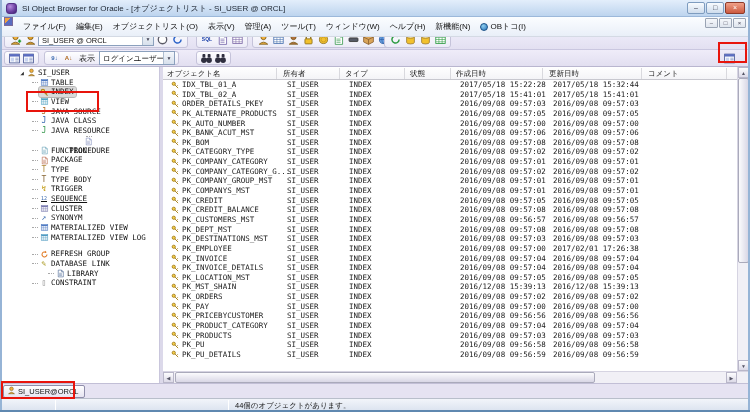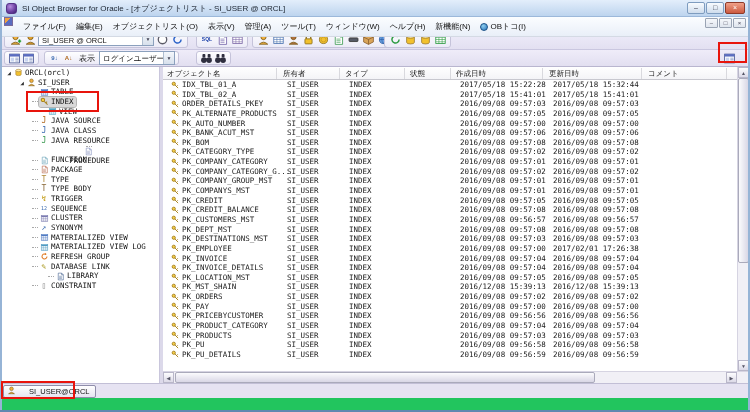--- a/index.html
+++ b/index.html
@@ -68,21 +68,21 @@
   
   .vscroll{position:absolute;left:574px;top:0;width:11px;height:304px;background:#f1f0f6;border-left:1px solid #d6d4e2}
   .sbtn{position:absolute;left:0;width:11px;height:11px;background:linear-gradient(#fdfdfe,#dcdae8);border:1px solid #b9b7c9;font-size:5px;color:#556;display:flex;align-items:center;justify-content:center}
   .vthumb{position:absolute;left:0;top:11px;width:11px;height:185px;background:linear-gradient(90deg,#fbfbfd,#d9d7e6);border:1px solid #aab;border-radius:2px}
   .hscroll{position:absolute;left:0;top:304px;width:585px;height:12px;background:#f1f0f6;border-top:1px solid #d6d4e2}
   .hbtn{position:absolute;top:0;width:11px;height:11px;background:linear-gradient(#fdfdfe,#dcdae8);border:1px solid #b9b7c9;font-size:5px;color:#556;display:flex;align-items:center;justify-content:center}
   .hthumb{position:absolute;left:12px;top:0;width:420px;height:11px;background:linear-gradient(#fbfbfd,#d9d7e6);border:1px solid #aab;border-radius:2px}
 
   
   .tabbar{left:0;top:383px;width:750px;height:15px;background:#e6e3f2;border-top:1px solid #c2bfd6;z-index:10}
-  .tab{position:absolute;left:3px;top:1px;height:13px;display:flex;align-items:center;gap:13px;padding:0 5px 0 3px;background:linear-gradient(#ffffff,#e6e4f1);border:1px solid #8f8daa;border-radius:2px;font-size:7.5px;color:#111;white-space:nowrap}
+  .tab{position:absolute;left:3px;top:1px;height:13px;display:flex;align-items:center;gap:2px;padding:0 5px 0 3px;background:linear-gradient(#ffffff,#e6e4f1);border:1px solid #8f8daa;border-radius:2px;font-size:7.5px;color:#111;white-space:nowrap}
   .tab svg{width:9px;height:9px}
   .statusbar{left:0;top:398px;width:750px;height:12px;background:linear-gradient(#f2f5fa,#dde4f0);border-top:1px solid #b9bfcb;z-index:10}
   .statusbar .msg{position:absolute;left:235px;top:2px;font-size:7.5px;color:#111;white-space:nowrap}
   .ssep{position:absolute;top:1px;width:1px;height:10px;background:#c4cad6;border-right:1px solid #fff}
 
   
   .redbox{border:2px solid #e8140c;background:transparent;z-index:50}
 </style>
 </head>
 <body>
@@ -338,30 +338,20 @@
           <rect x="2" y="2.6" width="12" height="10.8" fill="#fefefe" stroke="#3f4f8f"></rect>
           <rect x="2" y="2.6" width="12" height="3" fill="#5a6cc0"></rect>
           <rect x="3.4" y="7" width="4.2" height="4.8" fill="#c8d4f0"></rect>
           <path d="M9 7.6 h4 M9 9.4 h4 M9 11.2 h4" stroke="#8090c0" stroke-width="0.9"></path>
         </svg>
       </span>
   </div>
 
   <div class="abs treepanel">
     <div id="tree" style="padding-top:1px">
-        <div class="trow" style="padding-left: 3px;">
-          <span class="tarrow">◢</span>
-          <span class="ticon">
-            <svg viewBox="0 0 16 16">
-              <path d="M3.2 4.4 v7 a4.8 2.1 0 0 0 9.6 0 v-7" fill="#f2c12e" stroke="#93702a" stroke-width="0.9"></path>
-              <ellipse cx="8" cy="4.4" rx="4.8" ry="2.1" fill="#ffe9a0" stroke="#93702a" stroke-width="0.9"></ellipse>
-            </svg>
-          </span>
-          <span>ORCL(orcl)</span>
-        </div>
         <div class="trow" style="padding-left: 16px;">
           <span class="tarrow">◢</span>
           <span class="ticon">
             <svg viewBox="0 0 16 16">
               <circle cx="8" cy="5" r="3.2" fill="#f0b040" stroke="#7a5a14" stroke-width="1"></circle>
               <path d="M2.8 13.8 Q8 8.8 13.2 13.8 Z" fill="#f0b040" stroke="#7a5a14" stroke-width="1"></path>
             </svg>
           </span>
           <span>SI_USER</span>
         </div>
@@ -379,21 +369,21 @@
           <span class="tsel">
             <span class="ticon">
               <svg viewBox="0 0 16 16">
                 <circle cx="5.2" cy="5.2" r="3" fill="#f6d048" stroke="#a8821e" stroke-width="1.8"></circle>
                 <path d="M7.6 7.6 L13.4 13.4 M10.4 10.4 L12.6 8.2" stroke="#a8821e" stroke-width="1.8" fill="none"></path>
               </svg>
             </span>
             <span>INDEX</span>
           </span>
         </div>
-        <div class="trow tchild" style="padding-left: 38px;">
+        <div class="trow tchild" style="padding-left: 30px;">
           <span class="ticon">
             <svg viewBox="0 0 16 16">
               <rect x="2.2" y="3" width="11.6" height="10" fill="#fff" stroke="#4fa3c2"></rect>
               <rect x="2.2" y="3" width="11.6" height="2.6" fill="#4fa3c2"></rect>
               <path d="M2.2 8 h11.6 M2.2 10.8 h11.6 M6 5.6 v7.4 M10 5.6 v7.4" stroke="#4fa3c2" stroke-width="0.7" fill="none"></path>
             </svg>
           </span>
           <span>VIEW</span>
         </div>
         <div class="trow tchild" style="padding-left: 30px;">
@@ -455,21 +445,21 @@
             <span class="gl" style="color:#8a6a3a;font-size:8px">T</span>
           </span>
           <span>TYPE BODY</span>
         </div>
         <div class="trow tchild" style="padding-left: 30px;">
           <span class="ticon">
             <span class="gl" style="color:#c29a10;font-size:8px">↯</span>
           </span>
           <span>TRIGGER</span>
         </div>
-        <div class="trow tchild" style="padding-left: 30px;">
+        <div class="trow tchild" style="padding-left: 30px; text-decoration: underline;">
           <span class="ticon">
             <span class="gl" style="color:#3a6ab0;font-size:5px">12</span>
           </span>
           <span>SEQUENCE</span>
         </div>
         <div class="trow tchild" style="padding-left: 30px;">
           <span class="ticon">
             <svg viewBox="0 0 16 16">
               <rect x="2.2" y="3" width="11.6" height="10" fill="#fff" stroke="#7a7ab0"></rect>
               <rect x="2.2" y="3" width="11.6" height="2.6" fill="#7a7ab0"></rect>
@@ -497,21 +487,21 @@
         <div class="trow tchild" style="padding-left: 30px;">
           <span class="ticon">
             <svg viewBox="0 0 16 16">
               <rect x="2.2" y="3" width="11.6" height="10" fill="#fff" stroke="#4f9ac2"></rect>
               <rect x="2.2" y="3" width="11.6" height="2.6" fill="#4f9ac2"></rect>
               <path d="M2.2 8 h11.6 M2.2 10.8 h11.6 M6 5.6 v7.4 M10 5.6 v7.4" stroke="#4f9ac2" stroke-width="0.7" fill="none"></path>
             </svg>
           </span>
           <span>MATERIALIZED VIEW LOG</span>
         </div>
-        <div class="trow tchild" style="padding-left: 30px;">
+        <div class="trow tchild" style="padding-left: 30px; margin-top: 7px;">
           <span class="ticon">
             <svg viewBox="0 0 16 16">
               <path d="M12.4 8 a4.4 4.4 0 1 1 -1.6 -3.4" fill="none" stroke="#e07820" stroke-width="1.8"></path>
               <path d="M10.6 1.4 L11.2 5 L7.8 4.2 Z" fill="#e07820"></path>
             </svg>
           </span>
           <span>REFRESH GROUP</span>
         </div>
         <div class="trow tchild" style="padding-left: 30px;">
           <span class="ticon">
@@ -892,20 +882,25 @@
   <div class="abs tabbar">
     <span class="tab">
       <span id="tabIcon"><svg viewBox="0 0 16 16">
             <circle cx="8" cy="5" r="3.2" fill="#f0b040" stroke="#7a5a14" stroke-width="1"></circle>
             <path d="M2.8 13.8 Q8 8.8 13.2 13.8 Z" fill="#f0b040" stroke="#7a5a14" stroke-width="1"></path>
           </svg></span>
       <span>SI_USER@ORCL</span>
     </span>
   </div>
 
+  <div class="abs statusbar">
+    <span class="ssep" style="left:55px"></span>
+    <span class="ssep" style="left:228px"></span>
+    <span class="msg">44個のオブジェクトがあります。</span>
+  </div>
 
   <div class="abs redbox" style="left:26px;top:91px;width:73px;height:21px"></div>
   <div class="abs redbox" style="left:718px;top:42px;width:29px;height:21px"></div>
   <div class="abs redbox" style="left:1px;top:381px;width:74px;height:18px"></div>
 
   <div class="abs frame-l"></div>
   <div class="abs frame-r"></div>
   <div class="abs frame-b"></div>
 </div>
 

